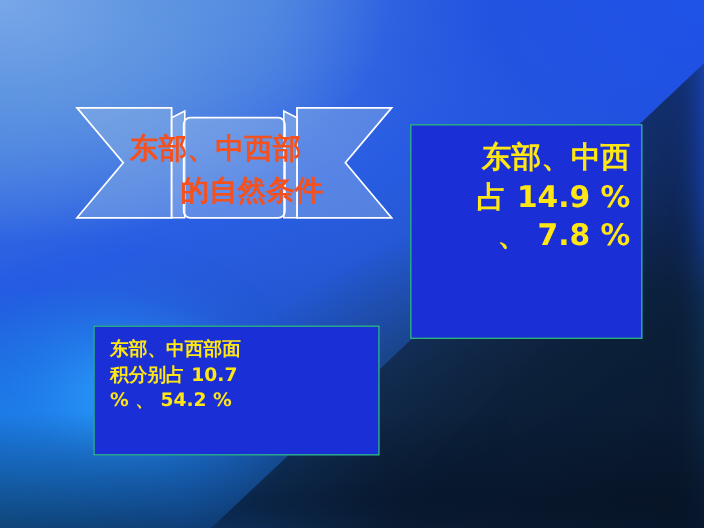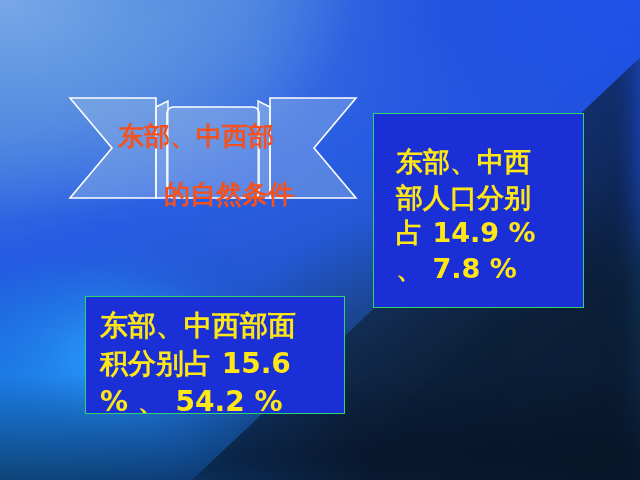--- a/index.html
+++ b/index.html
@@ -71,49 +71,49 @@
     font-weight: bold;
     line-height: 1.45;
     letter-spacing: 0px;
     text-indent: 0;
     white-space: normal;
     word-break: break-all;
   }
   #ribbon-title .ln2 {
     display: block;
     text-indent: 46px;
-    margin-top: 20px;
   }
 
   
   .txtbox {
     position: absolute;
     box-sizing: border-box;
     border: 1.5px solid #2fd46b;
     background: #1b2fd6;
     color: #ffe615;
     font-weight: bold;
     overflow: hidden;
   }
   #box-right {
     left: 373px;
     top: 113px;
     width: 211px;
     height: 195px;
-    padding: 30px 10px 6px 22px;
+    padding: 12px 10px 6px 22px;
     font-size: 27px;
     line-height: 1.32;
+    text-align: right;
   }
   #box-bottom-left {
     left: 85px;
     top: 296px;
     width: 260px;
     height: 118px;
     padding: 10px 6px 6px 14px;
-    font-size: 28px;
+    font-size: 17px;
     line-height: 1.35;
   }
   .txtbox .row { display: block; white-space: pre; }
 </style>
 </head>
 <body>
 
 <div id="slide">
 
   <div class="bg bg-base"></div>
@@ -138,24 +138,23 @@
     </svg>
   </div>
 
   <div id="ribbon-title">
     <span>东部、中西部</span>
     <span class="ln2">的自然条件</span>
   </div>
 
   <div id="box-right" class="txtbox">
     <span class="row">东部、中西</span>
-    <span class="row">部人口分别</span>
     <span class="row">占 14.9 %</span>
     <span class="row">、 7.8 %</span>
   </div>
 
   <div id="box-bottom-left" class="txtbox">
     <span class="row">东部、中西部面</span>
-    <span class="row">积分别占 15.6</span>
+    <span class="row">积分别占 10.7</span>
     <span class="row">% 、 54.2 %</span>
   </div>
 
 </div>
 
 </body></html>

